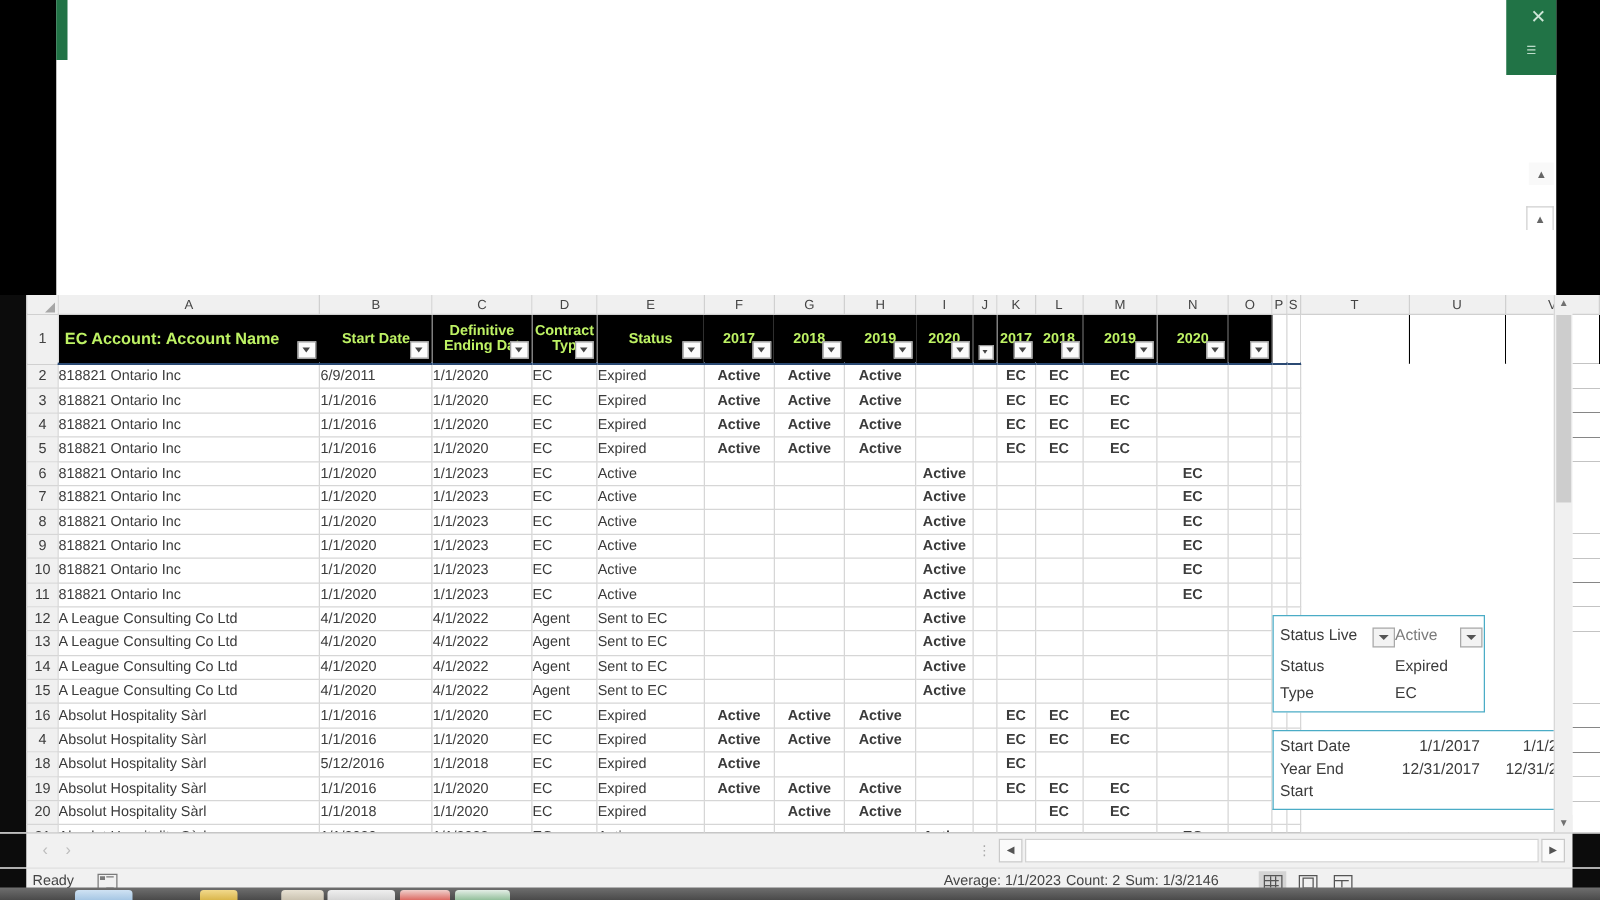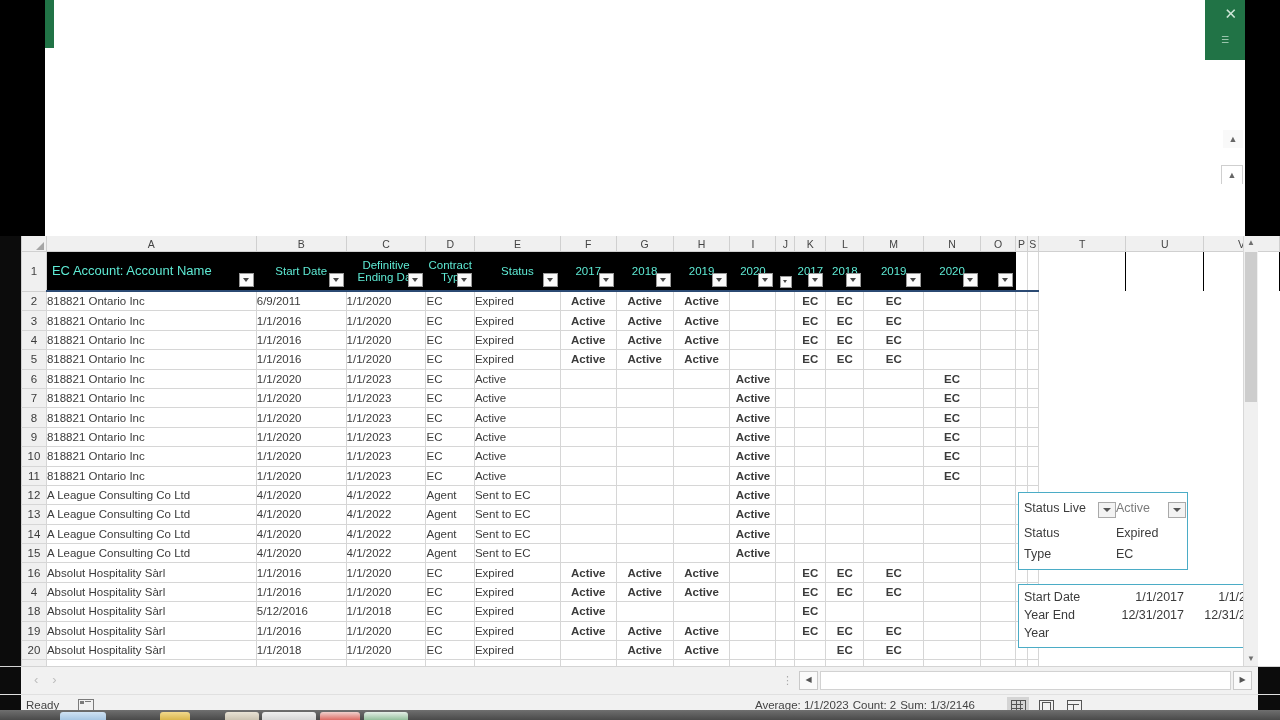--- a/index.html
+++ b/index.html
@@ -57,21 +57,21 @@
   th.corner .tri{position:absolute;right:2px;bottom:1px;width:0;height:0;
     border-left:8px solid transparent;border-bottom:8px solid #a6a6a6;}
 
   td.rownum,th.rownum{
     background:#f0f0f0;color:#444;font-size:11px;text-align:center;
     border:1px solid #d0d0d0;width:20px;
   }
 
   
   tr.hdrrow td{
-    background:#000;color:#5eead4;font-weight:normal;font-size:11.5px;
+    background:#000;color:#bef264;font-weight:bold;font-size:11.5px;
     text-align:center;height:38px;position:relative;
     border-right:1px solid #000;border-bottom:2px solid #2b4a73;
     line-height:12px;padding:0 2px;
   }
   tr.hdrrow td.rownum{background:#f0f0f0;color:#444;font-weight:normal;
     border:1px solid #d0d0d0;border-bottom:1px solid #d0d0d0;}
   tr.hdrrow td.hleft{text-align:left;padding-left:5px;font-size:13px;}
   .fbtn{
     position:absolute;right:2px;bottom:3px;width:13px;height:12px;
     background:#fbfbfb;border:1px solid #9a9a9a;
@@ -738,21 +738,21 @@
     <div class="panel-txt" style="left:1116px;top:311px;">EC</div>
 
     <div class="panel-txt" style="left:1024px;top:354px;">Start Date</div>
     <div class="panel-txt r" style="left:1100px;top:354px;width:84px;">1/1/2017</div>
     <div class="panel-txt r" style="left:1190px;top:354px;width:63px;">1/1/20</div>
 
     <div class="panel-txt" style="left:1024px;top:372px;">Year End</div>
     <div class="panel-txt r" style="left:1086px;top:372px;width:98px;">12/31/2017</div>
     <div class="panel-txt r" style="left:1182px;top:372px;width:71px;">12/31/20</div>
 
-    <div class="panel-txt" style="left:1024px;top:390px;">Year</div>
+    <div class="panel-txt" style="left:1024px;top:390px;">Start</div>
 
     <div class="vscroll">
       <div class="arr">▲</div>
       <div class="thumb"></div>
       <div class="arr bot">▼</div>
     </div>
   </div>
 
   <div class="tabbar">
     <div class="tb-left-black"></div>

